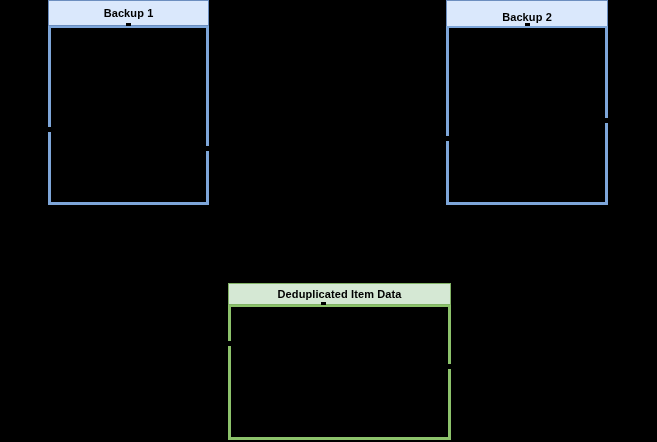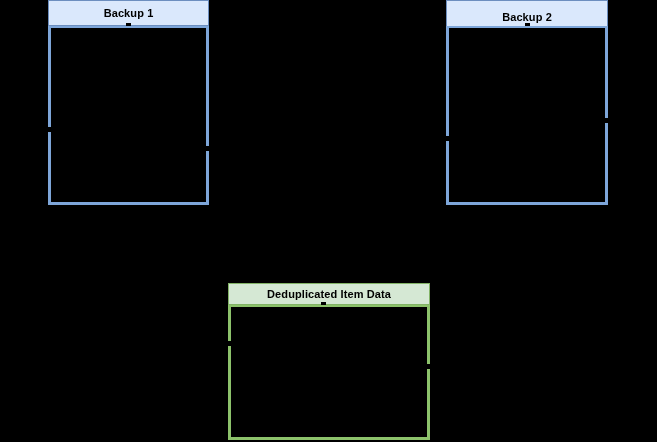--- a/index.html
+++ b/index.html
@@ -109,21 +109,21 @@
       <span>Backup 2</span>
     </div>
 
     <div class="node-body" style="top:26px; height:179px;"></div>
 
     <div class="notch v" style="left:-1px; top:136px;"></div>
     <div class="notch v" style="right:-1px; top:118px;"></div>
     <div class="notch h" style="left:79px; top:23px;"></div>
   </div>
 
-  <div class="node green" style="left:228px; top:283px; width:202px; height:157px;">
+  <div class="node green" style="left:228px; top:283px; width:223px; height:157px;">
 
     <div class="node-header" style="height:22px;">
       <span>Deduplicated Item Data</span>
     </div>
 
     <div class="node-body" style="top:22px; height:135px;"></div>
 
     <div class="notch v" style="left:-1px; top:58px;"></div>
     <div class="notch v" style="right:-1px; top:81px;"></div>
     <div class="notch h" style="left:93px; top:19px;"></div>

